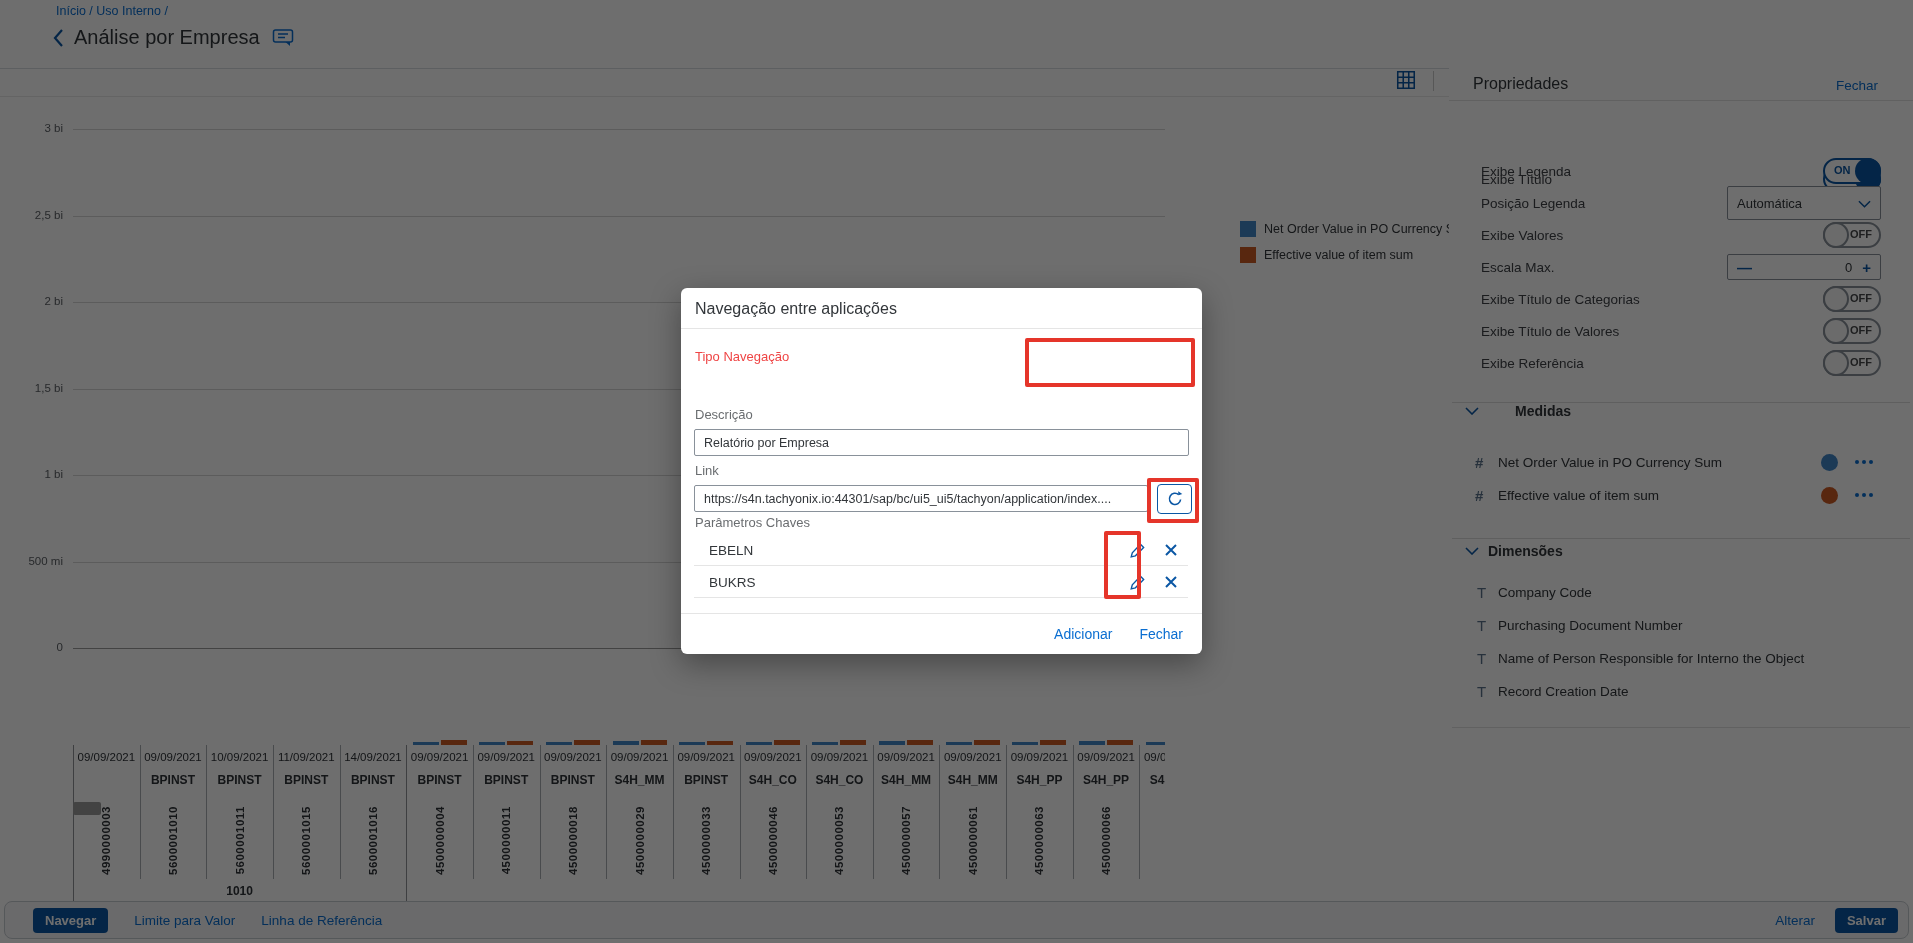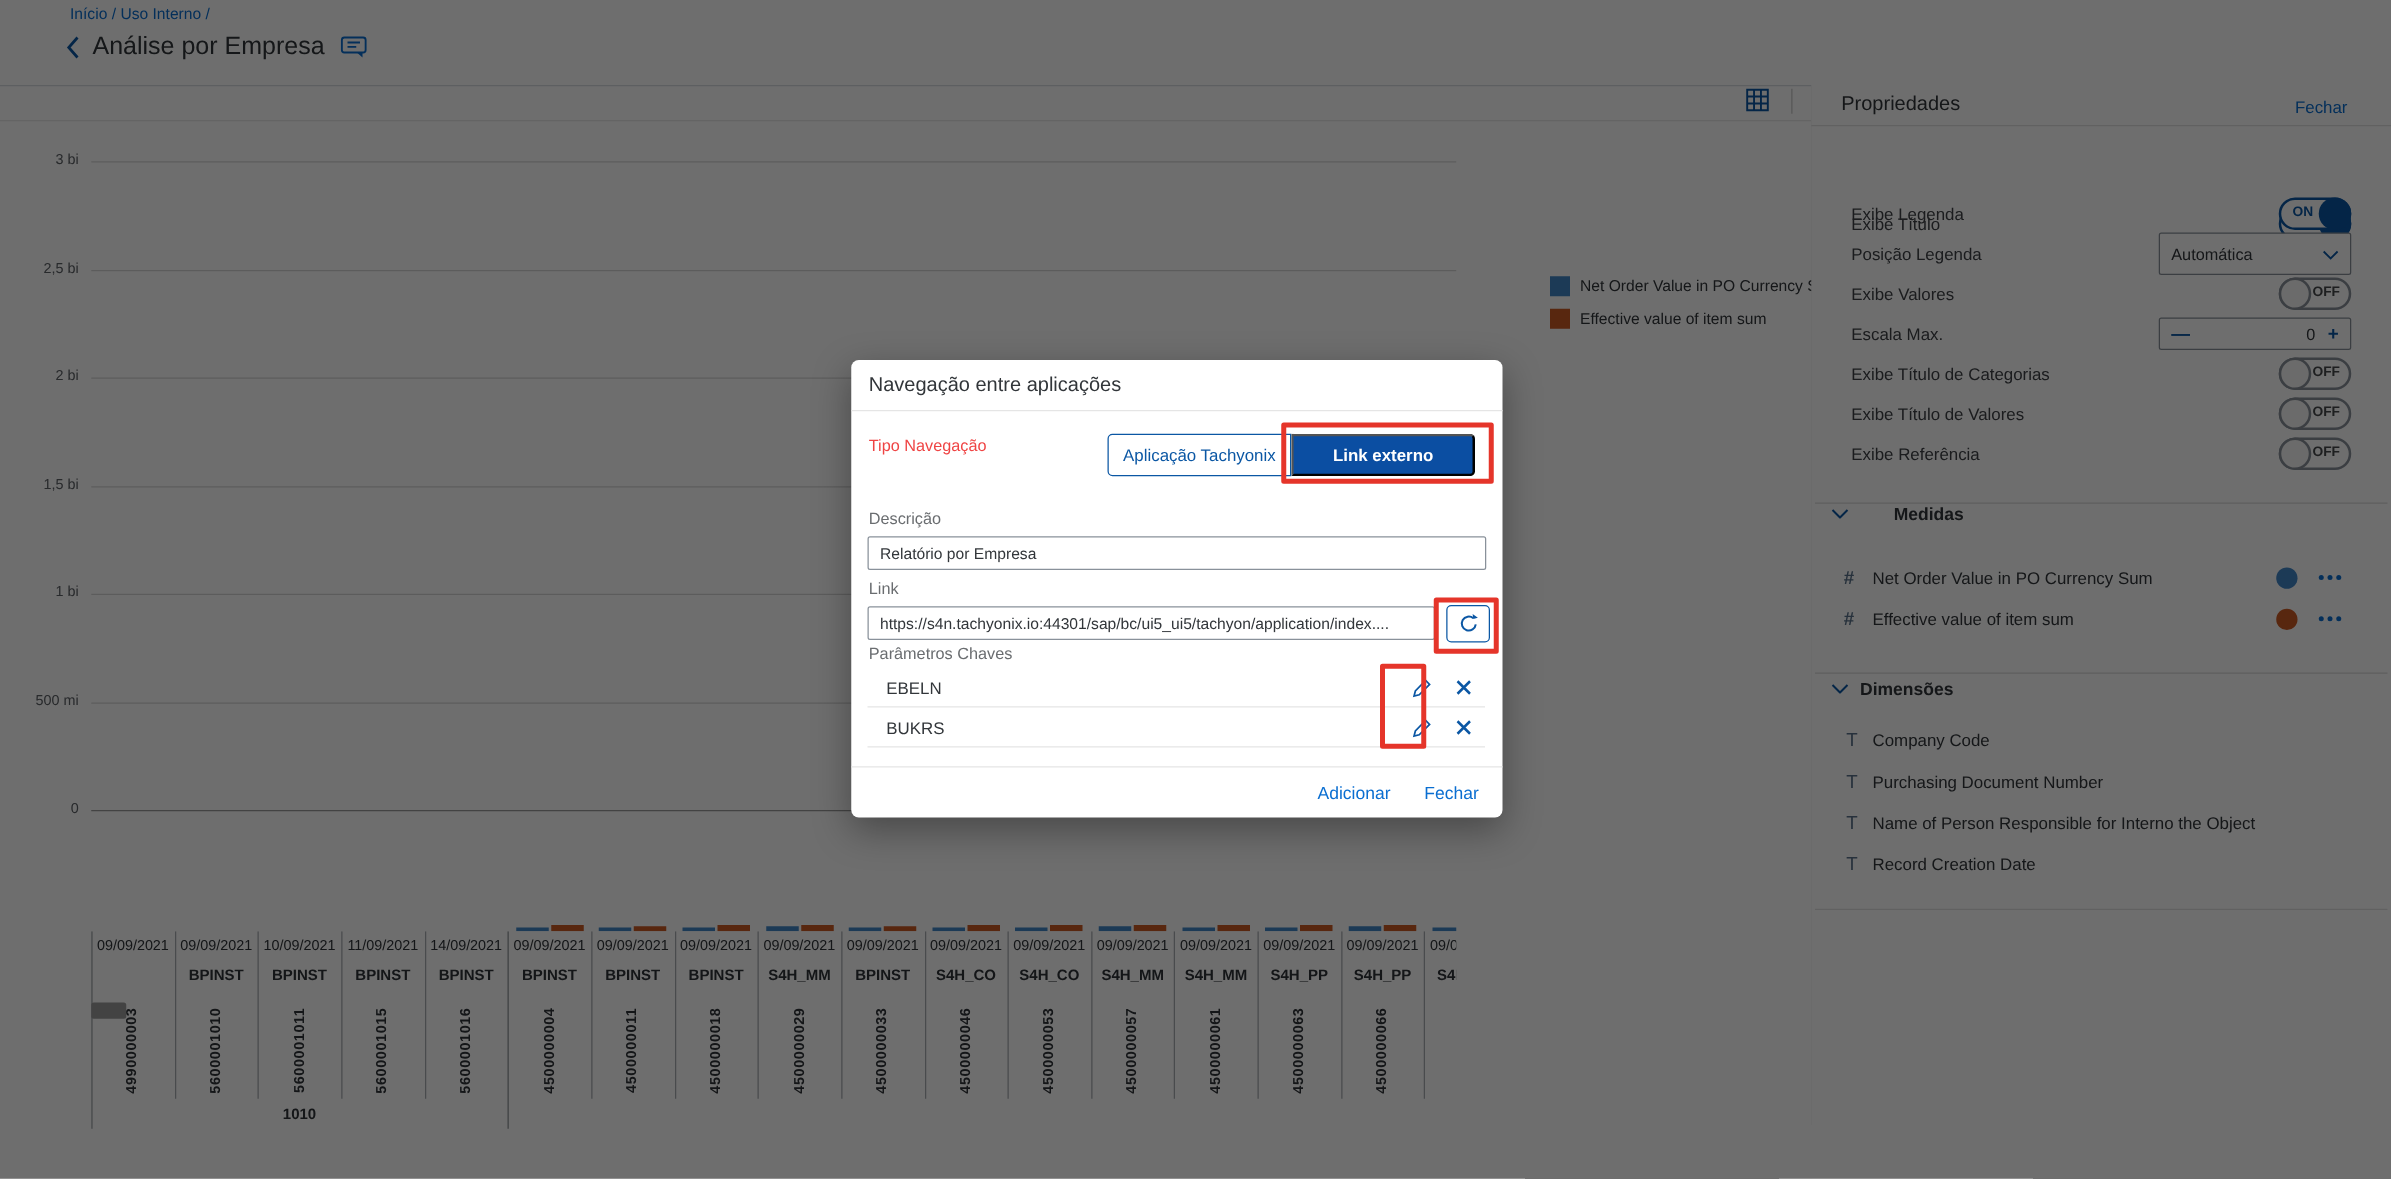--- a/index.html
+++ b/index.html
@@ -415,33 +415,40 @@
           <span class="d-name">Name of Person Responsible for Interno the Object</span>
         </div>
         <div class="d-row" style="top: 610px;">
           <span class="d-icon">T</span>
           <span class="d-name">Record Creation Date</span>
         </div>
       </div>
     <div class="hdiv" style="left:3px;width:458px;top:659px;background:#e2e2e2;"></div>
   </div>
 
+  <div id="toolbar">
+    <div class="tb-group" id="toolbar-left">
+        <button class="btn-primary">Navegar</button>
+        <a class="tb-link">Limite para Valor</a>
+        <a class="tb-link">Linha de Referência</a>
+      </div>
+    <div class="tb-group" id="toolbar-right" style="gap:20px;">
+        <a class="tb-link">Alterar</a>
+        <button class="btn-primary">Salvar</button>
+      </div>
+  </div>
 </div>
 
 <div id="dim"></div>
 
 <div id="modal">
   <div id="modal-title">Navegação entre aplicações</div>
   <div class="mdiv" style="top:40px;"></div>
 
   <div id="nav-type-label">Tipo Navegação</div>
-  <div id="segments">
-      <button class="segment plain" style="font-family: inherit;">Aplicação Tachyonix</button>
-      <button class="segment selected" style="font-family: inherit;">Link externo</button>
-    </div>
 
   <div class="mlabel" style="top:119px;">Descrição</div>
   <input class="minput" style="top: 141px; width: 495px;" value="Relatório por Empresa">
 
   <div class="mlabel" style="top:175px;">Link</div>
   <input class="minput" style="top: 197px; width: 454px;" value="https://s4n.tachyonix.io:44301/sap/bc/ui5_ui5/tachyon/application/index....">
   <button id="refresh-btn">
     <svg width="18" height="18" viewBox="0 0 18 18">
         <path d="M14.6 9.5a5.6 5.6 0 1 1-1.9-4.9" fill="none" stroke="#0b57a4" stroke-width="1.6"></path>
         <path d="M12.1 1.2l.5 4 3.7-1.1z" fill="#0b57a4"></path>

